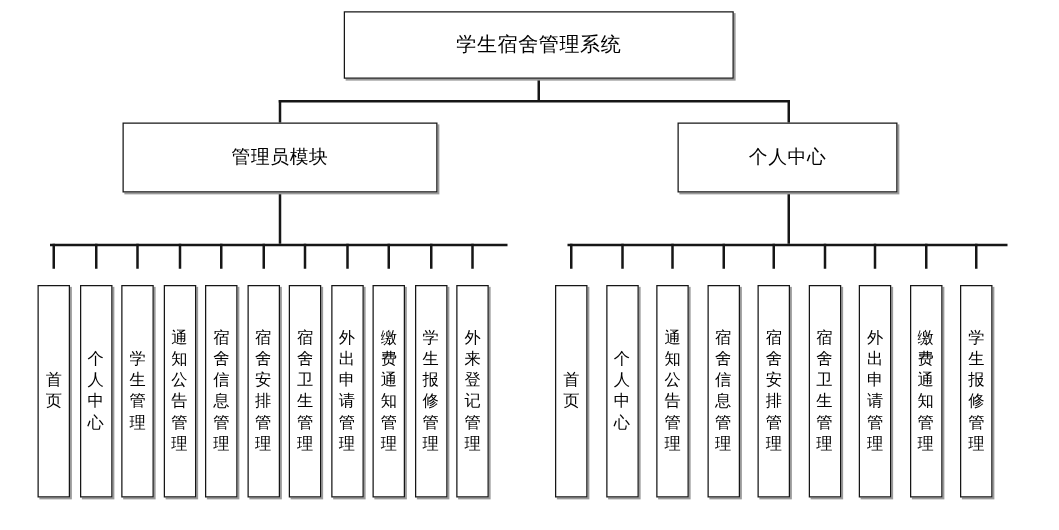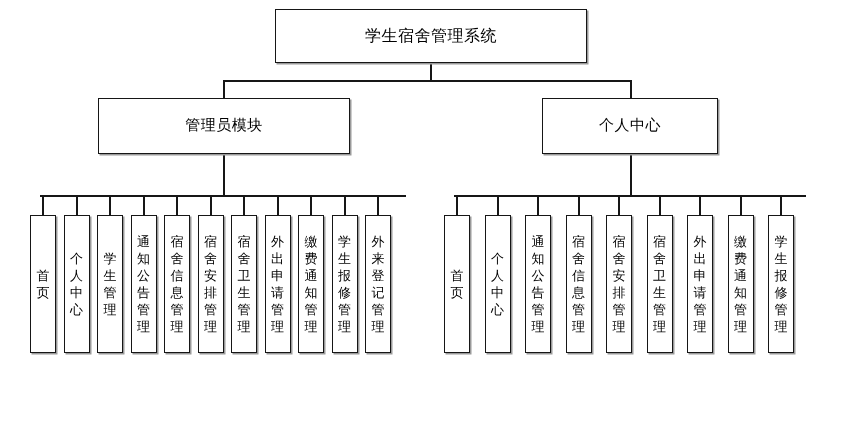--- a/index.html
+++ b/index.html
@@ -61,22 +61,22 @@
   }
   #node-student {
     left: 542px;
     top: 98px;
     width: 176px;
   }
   .module-node .node-label { font-size: 15px; }
 
   
   .leaf {
-    top: 215px;
-    height: 138px;
+    top: 228px;
+    height: 170px;
     width: 26px;
   }
   .leaf .node-label {
     font-size: 13px;
     line-height: 1.32;
     word-break: break-all;
     width: 15px;
     letter-spacing: 0;
   }
 

